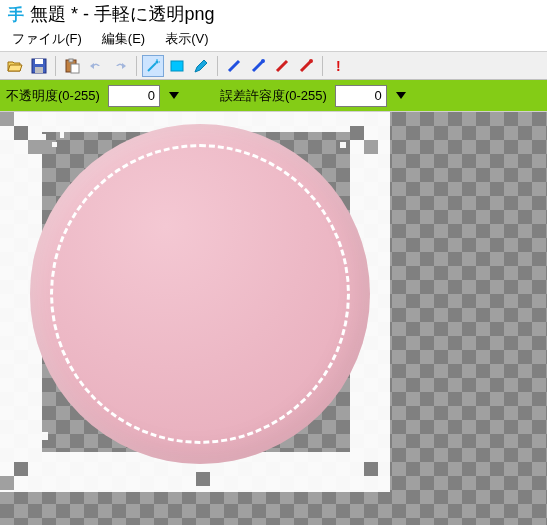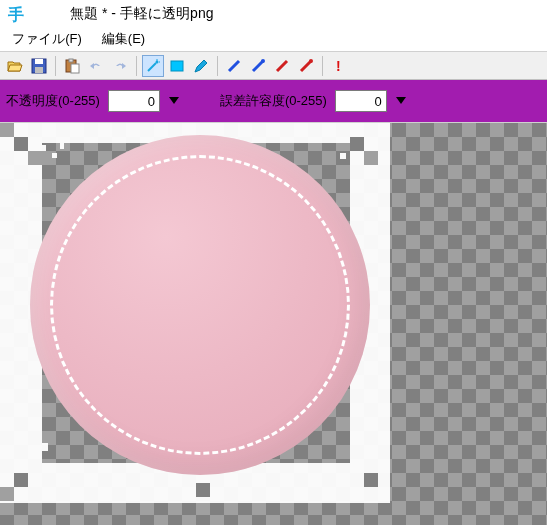--- a/index.html
+++ b/index.html
@@ -20,21 +20,21 @@
     display: flex;
     align-items: center;
     padding: 0 6px;
     background: #fff;
   }
   .app-icon {
     width: 18px; height: 18px;
     margin-right: 6px;
     display: flex; align-items: center; justify-content: center;
   }
-  .title-text { font-size: 14px; margin-left: 40px; }
+  .title-text { font-size: 18px; }
   
   .menubar {
     height: 24px;
     display: flex;
     align-items: flex-start;
     padding: 0 4px;
     gap: 4px;
     border-bottom: 1px solid #d0d0d0;
   }
   .menu-item {
@@ -60,22 +60,22 @@
   }
   .tool-btn.active { border: 1px solid #7ba7d9; background: #cce4ff; }
   .tool-btn.disabled { opacity: 0.4; }
   .tool-sep {
     width: 1px; height: 20px;
     background: #c0c0c0;
     margin: 0 3px;
   }
   
   .parambar {
-    height: 43px;
-    background: #a21caf;
+    height: 32px;
+    background: #84cc16;
     display: flex;
     align-items: center;
     padding: 0 6px;
     gap: 8px;
     border-bottom: 1px solid #d0d0d0;
   }
   .param-label { font-size: 13px; }
   .param-input {
     width: 52px;
     height: 22px;
@@ -145,20 +145,21 @@
     <svg viewBox="0 0 18 18">
       <text x="2" y="15" font-size="16" font-weight="bold" fill="#19a7e0" font-family="serif">手</text>
     </svg>
   </span>
   <span class="title-text">無題 * - 手軽に透明png</span>
 </div>
 
 <div class="menubar">
   <div class="menu-item">ファイル(F)</div>
   <div class="menu-item">編集(E)</div>
+  <div class="menu-item">表示(V)</div>
 </div>
 
 <div class="toolbar">
   <div class="tool-btn">
     <svg width="16" height="16" viewBox="0 0 16 16">
       <path d="M1 4 L6 4 L7 5 L13 5 L13 13 L1 13 Z" fill="#f0d060" stroke="#a07010"></path>
       <path d="M3 7 L15 7 L13 13 L1 13 Z" fill="#ffe080" stroke="#a07010"></path>
     </svg>
   </div>
   <div class="tool-btn">

